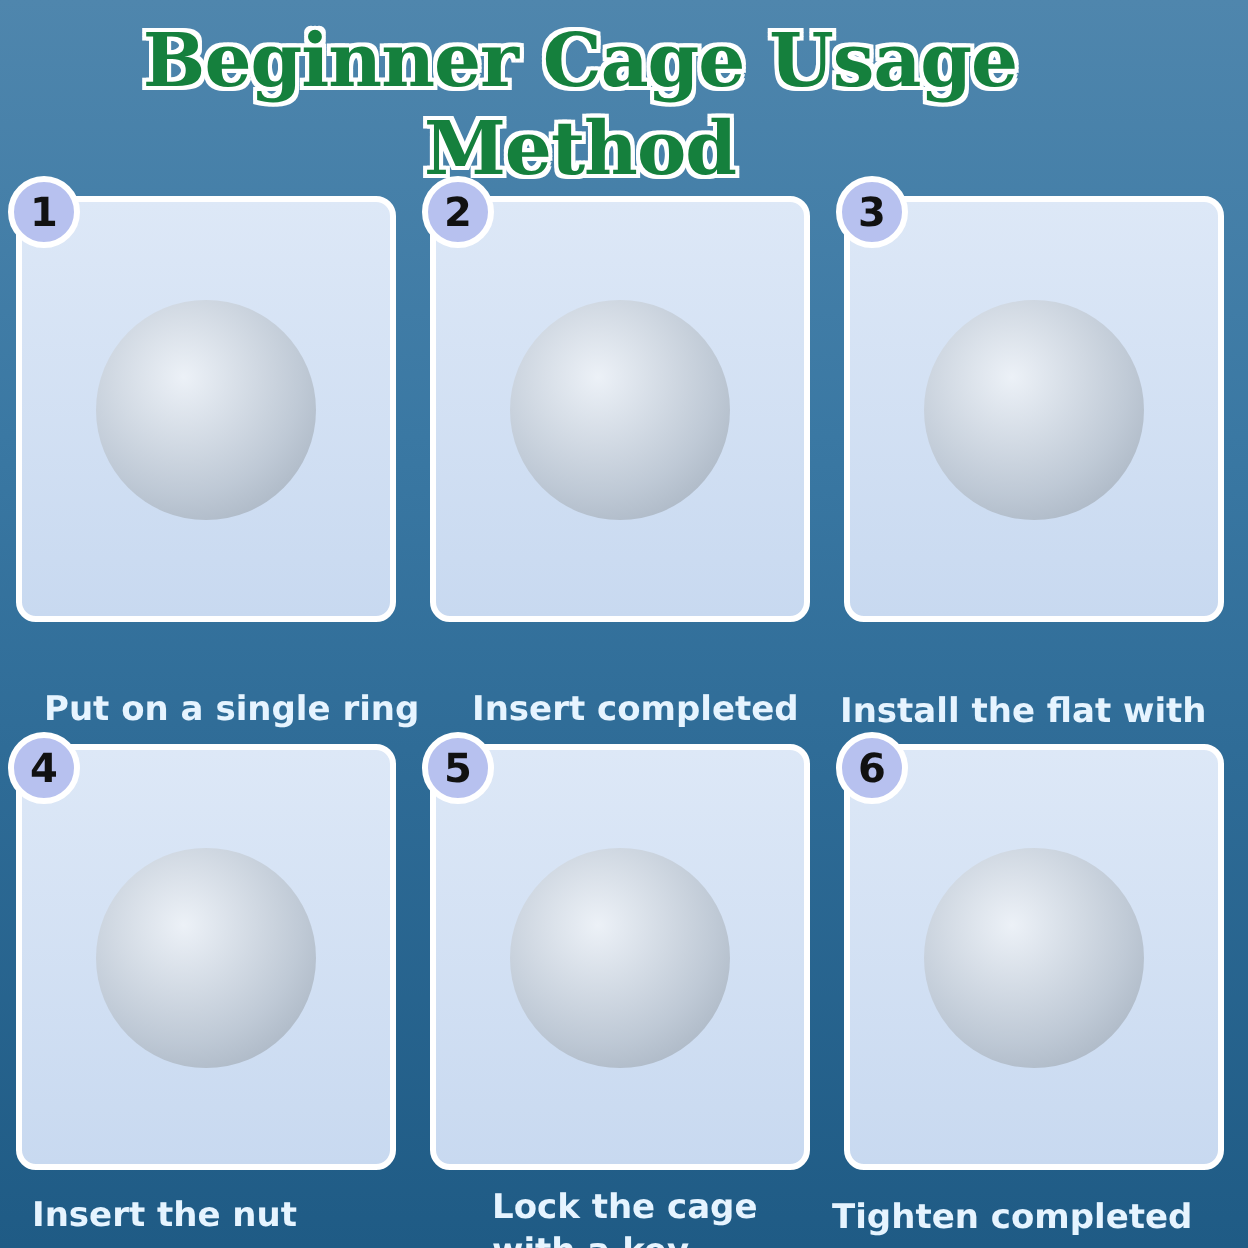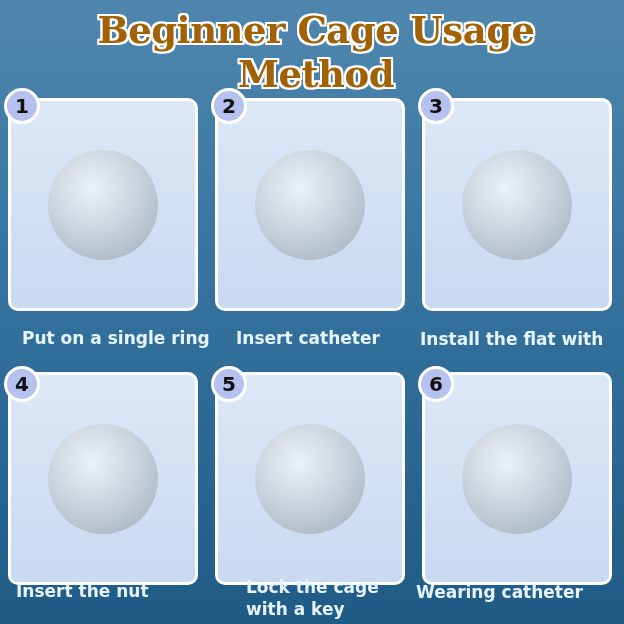--- a/index.html
+++ b/index.html
@@ -1,47 +1,47 @@
 <!DOCTYPE html>
 <html><head>
 <meta charset="utf-8">
 <style>
   html,body{margin:0;padding:0;}
   body{width:624px;height:624px;overflow:hidden;font-family:"DejaVu Sans",sans-serif;
     background:linear-gradient(180deg,#4f86ad 0%,#3a78a3 35%,#2f6c97 60%,#1f5b85 100%);position:relative;}
   .title{position:absolute;top:8px;left:0;width:580px;text-align:center;
-    font-family:"DejaVu Serif",serif;font-weight:bold;font-size:37px;color:#a16207;
+    font-family:"DejaVu Serif",serif;font-weight:bold;font-size:37px;color:#15803d;
     letter-spacing:-0.5px;
-    text-shadow:2px 0 #fff,-2px 0 #fff,0 2px #fff,0 -2px #fff,2px 2px #fff,-2px -2px #fff,2px -2px #fff,-2px 2px #fff;padding-left:26px;}
+    text-shadow:2px 0 #fff,-2px 0 #fff,0 2px #fff,0 -2px #fff,2px 2px #fff,-2px -2px #fff,2px -2px #fff,-2px 2px #fff;}
   .panel{position:absolute;width:190px;height:213px;border-radius:10px;border:3px solid #fff;
     background:linear-gradient(180deg,#dde8f7 0%,#c8d9f0 100%);box-sizing:border-box;
     display:flex;align-items:center;justify-content:center;}
   .panel .ph{width:110px;height:110px;border-radius:50%;
     background:radial-gradient(circle at 40% 35%,#f4f6f8,#b9c2cc 60%,#8e99a5);opacity:.75;}
   .badge{position:absolute;width:36px;height:36px;border-radius:50%;background:#b7c1ef;
     border:3px solid #fff;box-sizing:border-box;display:flex;align-items:center;justify-content:center;
     font-weight:bold;font-size:20px;color:#111;}
-  .cap{position:absolute;font-weight:bold;font-size:17px;color:#e6f4ff;line-height:22px;}
+  .cap{position:absolute;font-weight:bold;font-size:17px;color:#e6f4ff;line-height:22px;margin-top:17px;}
 </style>
 </head>
 <body>
 
 <div class="title">Beginner Cage Usage Method</div>
 
 <div class="panel" style="left:8px;top:98px;">
     <div class="ph"></div>
   </div>
 <div class="badge" style="left:4px;top:88px;">1</div>
 <div class="cap" style="left:22px;top:327px;">Put on a single ring</div>
 
 <div class="panel" style="left:215px;top:98px;">
     <div class="ph"></div>
   </div>
 <div class="badge" style="left:211px;top:88px;">2</div>
-<div class="cap" style="left:236px;top:327px;">Insert catheter</div>
+<div class="cap" style="left:236px;top:327px;">Insert completed</div>
 
 <div class="panel" style="left:422px;top:98px;">
     <div class="ph"></div>
   </div>
 <div class="badge" style="left:418px;top:88px;">3</div>
 <div class="cap" style="left:420px;top:328px;">Install the flat with</div>
 
 <div class="panel" style="left:8px;top:372px;">
     <div class="ph"></div>
   </div>
@@ -51,13 +51,13 @@
 <div class="panel" style="left:215px;top:372px;">
     <div class="ph"></div>
   </div>
 <div class="badge" style="left:211px;top:366px;">5</div>
 <div class="cap" style="left:246px;top:576px;width:150px;">Lock the cage with a key</div>
 
 <div class="panel" style="left:422px;top:372px;">
     <div class="ph"></div>
   </div>
 <div class="badge" style="left:418px;top:366px;">6</div>
-<div class="cap" style="left:416px;top:581px;">Wearing catheter</div>
+<div class="cap" style="left:416px;top:581px;">Tighten completed</div>
 
 </body></html>

